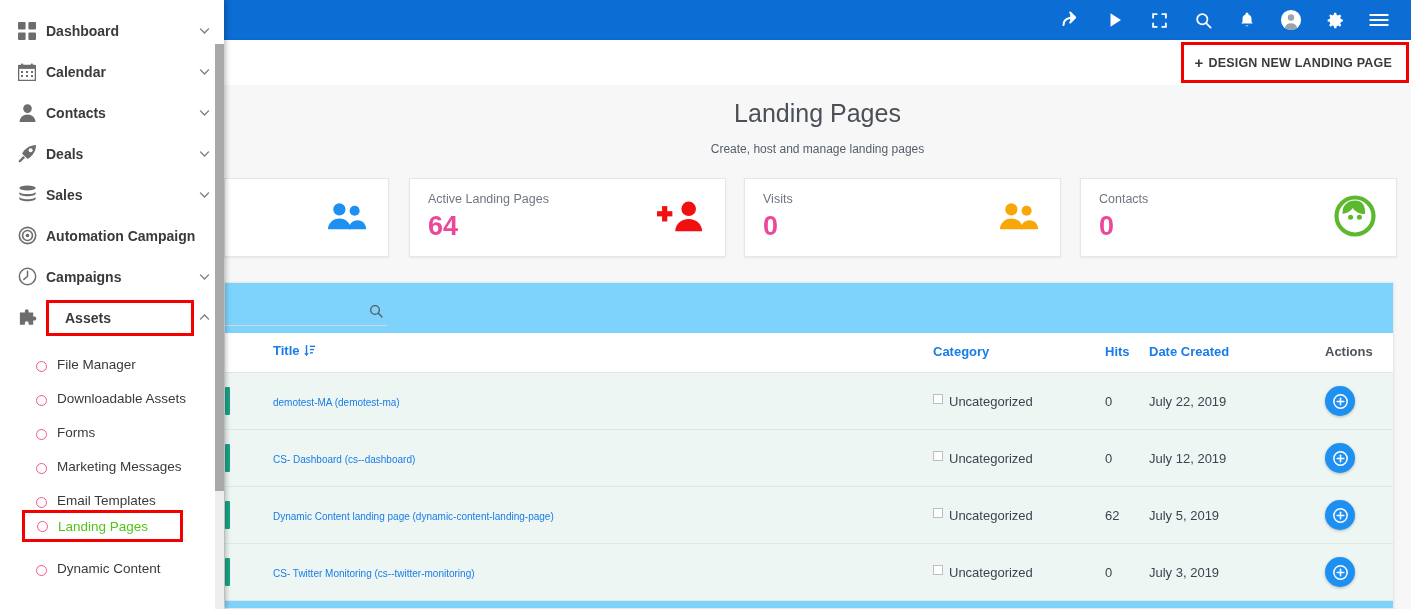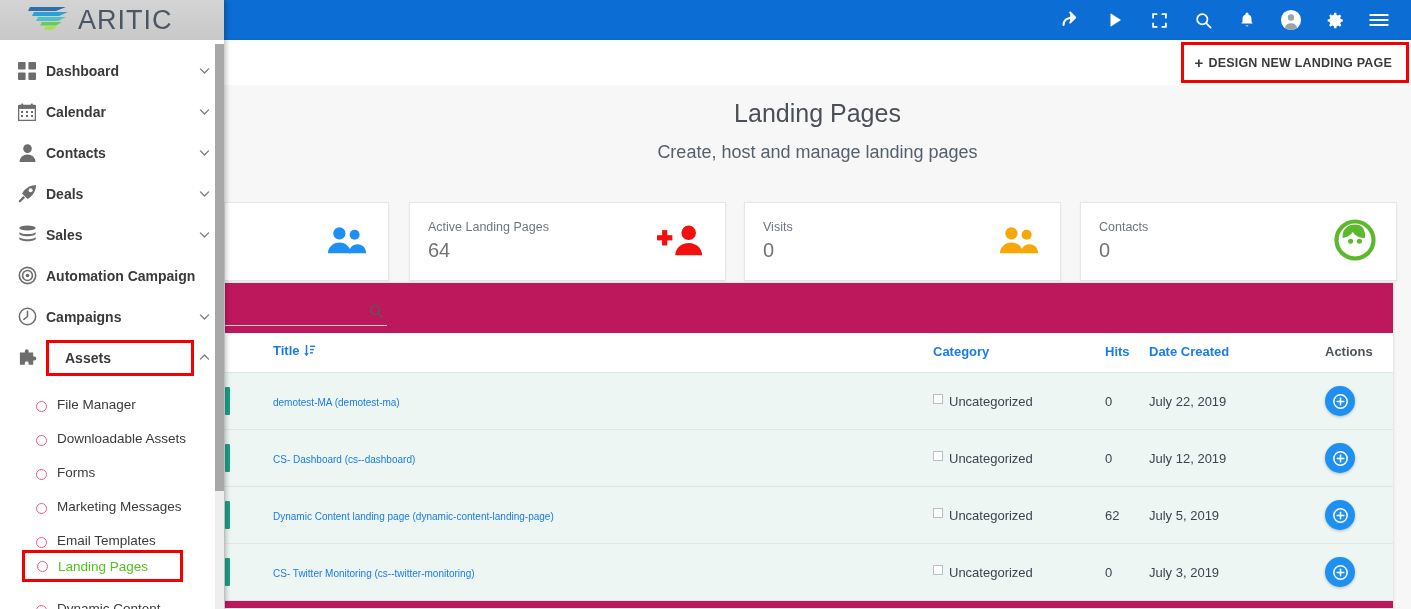--- a/index.html
+++ b/index.html
@@ -48,49 +48,48 @@
     position: absolute; left: 224px; top: 85px; width: 1187px; height: 85px;
     background: #f7f7f7;
     text-align: center;
   }
   .page-title {
     margin: 0; padding-top: 15px;
     font-size: 25px; font-weight: 400; color: #4b5057; line-height: 1.1;
   }
   .page-sub {
     margin: 0; padding-top: 14px;
-    font-size: 18px; color: #56606c;
+    font-size: 12px; color: #56606c;
   }
 
   
   .cards {
     position: absolute; left: 224px; top: 178px; width: 1187px; height: 80px;
   }
   .card {
     position: absolute; top: 0; height: 79px;
     background: #ffffff; border: 1px solid #e6e6e6;
     box-shadow: 0 1px 2px rgba(0,0,0,.06);
     display: flex; align-items: center; justify-content: space-between;
     padding: 0 20px 0 18px;
-    margin-top: 24px;
   }
   .card .txt { display: flex; flex-direction: column; justify-content: center; }
   .card .lbl { font-size: 12.5px; color: #6f7680; line-height: 1.2; }
-  .card .val { font-size: 20px; font-weight: 400; color: #737373; line-height: 1.25; margin-top: 3px; }
+  .card .val { font-size: 27px; font-weight: 700; color: #ec4899; line-height: 1.25; margin-top: 3px; }
   .card .icn { flex: 0 0 auto; }
 
   .card0 { left: 0px;   width: 165px; }
   .card1 { left: 185px; width: 317px; }
   .card2 { left: 520px; width: 317px; }
   .card3 { left: 856px; width: 317px; }
 
   
   .panel {
     position: absolute; left: 224px; top: 282px; width: 1170px; height: 327px;
-    background: #be185d; border: 1px solid #e8e8e8;
+    background: #7dd3fc; border: 1px solid #e8e8e8;
     box-shadow: 0 1px 3px rgba(0,0,0,.08);
     overflow: hidden;
   }
   .searchrow { height: 50px; position: relative; }
   .searchwrap {
     position: absolute; left: -60px; top: 13px; width: 222px;
     border-bottom: 1px solid #d7d7d7;
     display: flex; align-items: center; height: 30px;
   }
   .searchwrap input {
@@ -454,32 +453,20 @@
               </span>
           </td>
         </tr>
 
       </tbody>
     </table>
   </div>
 
   <div class="sidebar">
 
-    <div class="logo-area">
-      <span>
-        <svg width="46" height="30" viewBox="0 0 46 30">
-          <path d="M4 4 H40 L30 8 H2 Z" fill="#2d6fa8"></path>
-          <path d="M8 9 H42 L33 13 H6 Z" fill="#2f9ed4"></path>
-          <path d="M12 14 H40 L32 18 H10 Z" fill="#4cc3c3"></path>
-          <path d="M16 19 H36 L30 22.5 H14 Z" fill="#6bc95a"></path>
-          <path d="M20 23.5 H31 L27 26.5 H18 Z" fill="#a8e03a"></path>
-        </svg>
-      </span>
-      <span class="logo-text">ARITIC</span>
-    </div>
 
     <div class="navlist">
 
       <div class="navitem">
         <span class="nic">
             <svg width="18" height="18" viewBox="0 0 18 18" fill="#6d6d6d">
               <rect x="0" y="0" width="7.6" height="7.6" rx="1"></rect>
               <rect x="10.4" y="0" width="7.6" height="7.6" rx="1"></rect>
               <rect x="0" y="10.4" width="7.6" height="7.6" rx="1"></rect>
               <rect x="10.4" y="10.4" width="7.6" height="7.6" rx="1"></rect>

